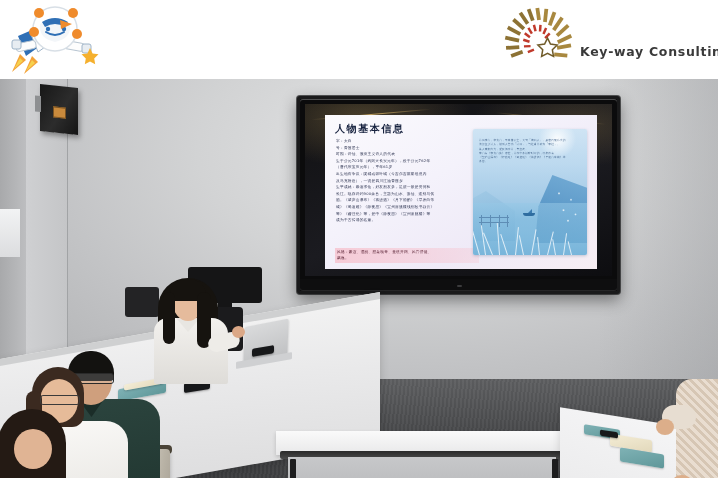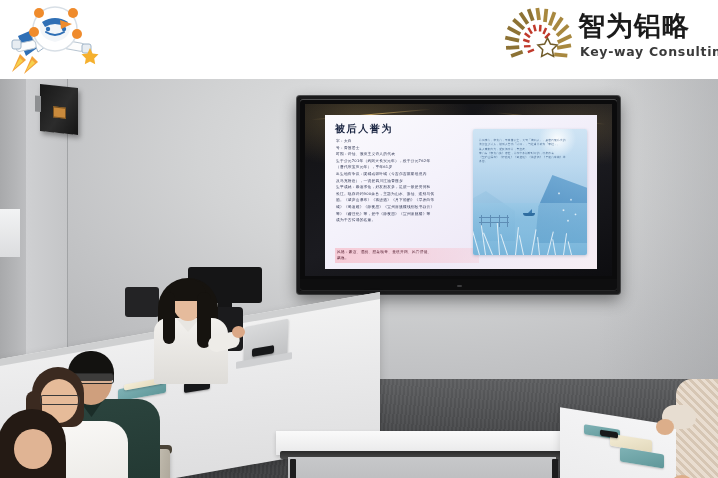--- a/index.html
+++ b/index.html
@@ -418,21 +418,20 @@
             <rect x="28" y="23" width="2.6" height="7" transform="rotate(-32 29 26)"></rect>
             <rect x="25" y="28" width="2.6" height="7" transform="rotate(-52 26 31)"></rect>
             <rect x="24" y="34" width="2.6" height="7" transform="rotate(-72 25 37)"></rect>
             <rect x="25" y="40" width="2.6" height="7" transform="rotate(-92 26 43)"></rect>
             <rect x="29" y="45" width="2.6" height="7" transform="rotate(-112 30 48)"></rect>
           </g>
 
           <path d="M48 34 l3.1 6.4 l7.1 1 l-5.1 5 l1.2 7.1 l-6.3 -3.3 l-6.3 3.3 l1.2 -7.1 l-5.1 -5 l7.1 -1 Z" fill="#ffffff" stroke="#6f5a28" stroke-width="1.6"></path>
         </g>
       </svg>
-      <div id="logo-cn">智为铝略</div>
       <div id="logo-en">Key-way Consulting</div>
     </div>
   </div>
 
   <div id="room">
 
     <div class="wall"></div>
     <div class="wall-left"></div>
     <div class="wall-left2"></div>
     <div class="window-sliver"></div>
@@ -450,21 +449,21 @@
 
     <div id="tv">
       <div id="slide-bg">
         <div class="gold-swoosh" style="left:6px;top:10px;width:120px;transform:rotate(-5deg);"></div>
         <div class="gold-swoosh" style="left:30px;top:22px;width:90px;transform:rotate(7deg);"></div>
         <div class="gold-swoosh" style="right:6px;top:14px;width:110px;transform:rotate(6deg);"></div>
         <div class="gold-swoosh" style="right:26px;top:26px;width:80px;transform:rotate(-6deg);"></div>
 
         <div id="slide">
 
-          <div id="slide-title">被后人誉为</div>
+          <div id="slide-title">人物基本信息</div>
 
           <div id="slide-body">
             <div class="sline">字：太白</div>
             <div class="sline">号：青莲居士</div>
             <div class="sline">时期：诗仙、浪漫主义诗人的代表</div>
             <div class="sline">生于公元701年（武则天长安元年），殁于公元762年</div>
             <div class="sline">（唐代宗宝应元年），享年61岁</div>
             <div class="sline">出生地有争议：陇城或碎叶城（今吉尔吉斯斯坦境内</div>
             <div class="sline">及马克附近），一说是四川江油青莲乡</div>
             <div class="sline">生平成就：崇道求仙，好友朋友多，足迹一般是黄河和</div>

